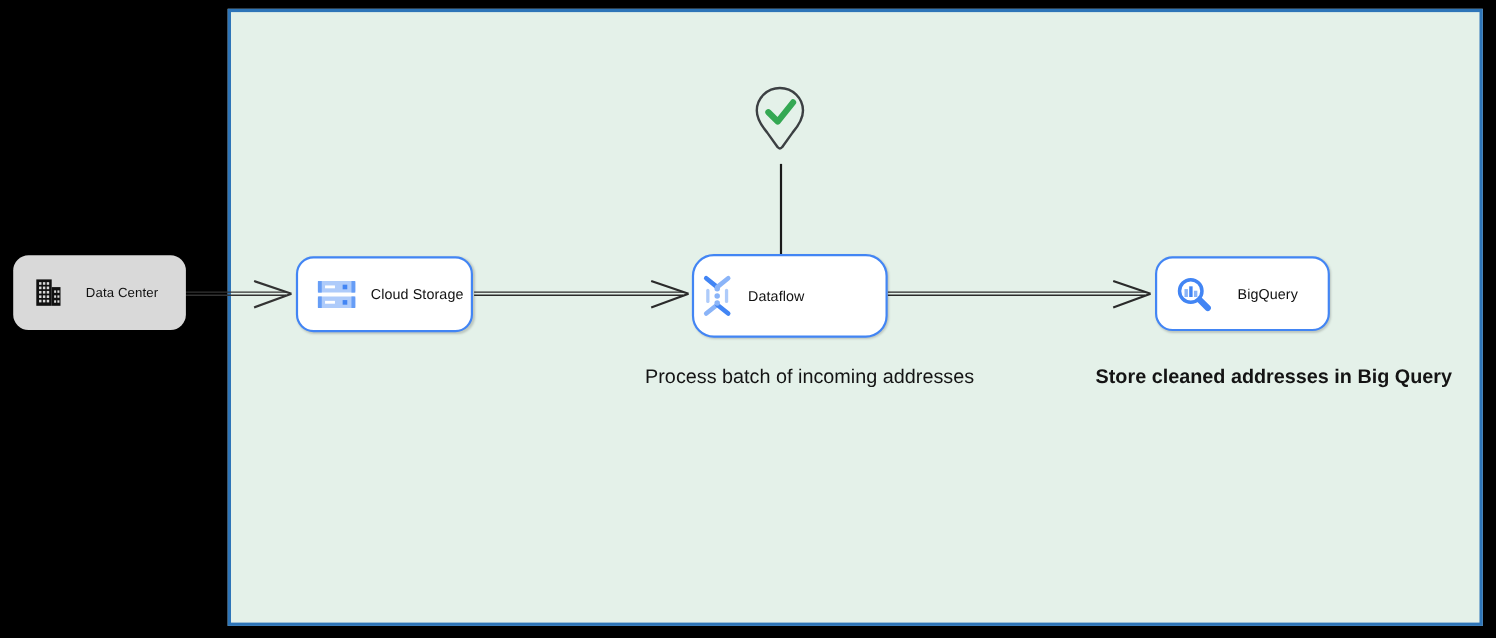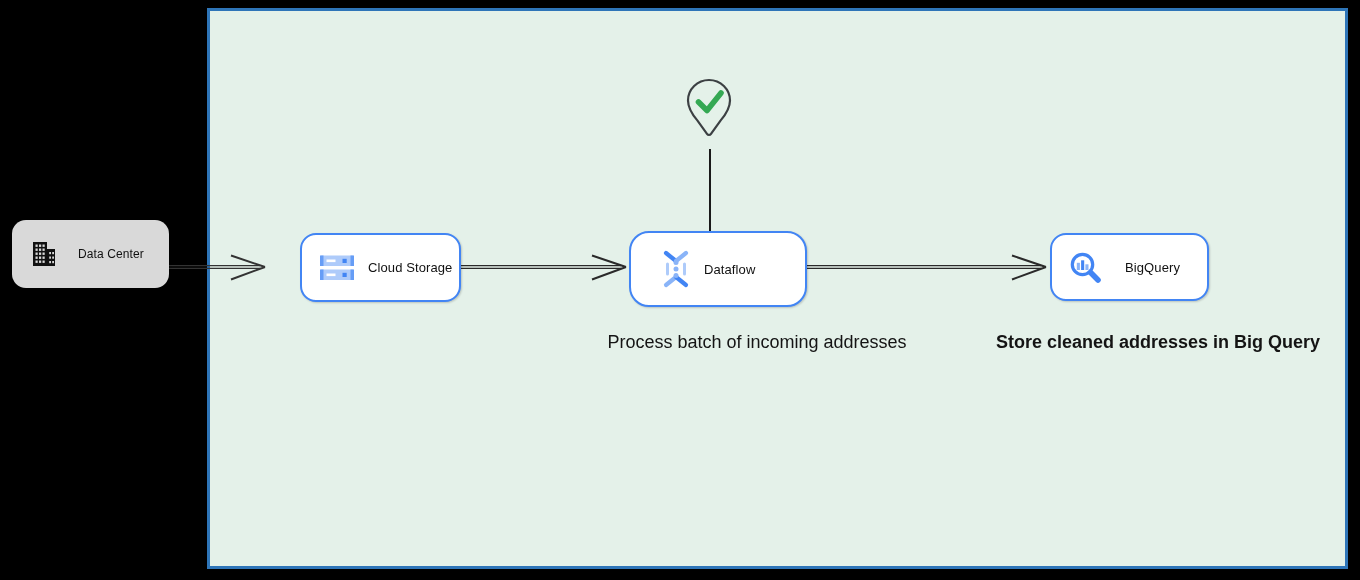--- a/index.html
+++ b/index.html
@@ -32,37 +32,37 @@
     align-items: center;
     box-sizing: border-box;
     background: #fff;
     border: 2px solid #4285f4;
     border-radius: 16px;
     box-shadow: 1px 1px 2px rgba(0,0,0,0.18);
   }
   .node .icon { flex: 0 0 auto; display: flex; align-items: center; justify-content: center; }
   .node .label { font-size: 13px; color: #111; letter-spacing: 0.1px; }
   .node-data-center {
-    left: 12px; top: 220px; width: 157px; height: 68px;
+    left: 12px; top: 232px; width: 157px; height: 68px;
     background: #d9d9d9; border: none; border-radius: 14px;
     padding-left: 17px; gap: 19px;
   }
   .node-data-center .label { font-size: 12px; }
-  .node-cloud-storage { left: 269px; top: 233px; width: 161px; height: 69px; padding-left: 17px; gap: 13px; margin-left: 31px; }
-  .node-dataflow { left: 629px; top: 231px; width: 178px; height: 76px; border-radius: 20px; padding-left: 24px; gap: 7px; }
+  .node-cloud-storage { left: 269px; top: 233px; width: 161px; height: 69px; padding-left: 17px; gap: 13px; }
+  .node-dataflow { left: 629px; top: 231px; width: 178px; height: 76px; border-radius: 20px; padding-left: 0; gap: 7px; }
   .node-bigquery { left: 1050px; top: 233px; width: 159px; height: 68px; padding-left: 15px; gap: 22px; }
   .caption {
     position: absolute;
     font-size: 18px;
     line-height: 24px;
     color: #141414;
     white-space: pre-line;
   }
   .caption-cloud-storage { left: 270px; top: 331px; width: 230px; }
-  .caption-dataflow { left: 736px; top: 330px; transform: translateX(-50%); white-space: nowrap; text-align: center; margin-left: 21px; }
+  .caption-dataflow { left: 736px; top: 330px; transform: translateX(-50%); white-space: nowrap; text-align: center; }
   .caption-bigquery { left: 1158px; top: 330px; transform: translateX(-50%); white-space: nowrap; text-align: center; font-weight: bold; }
   .pin { position: absolute; left: 686px; top: 77px; width: 46px; height: 62px; }
   .av-label {
     position: absolute; left: 751px; top: 89px;
     font-size: 18px; line-height: 23px; color: #141414;
     white-space: pre-line;
   }
 </style>
 </head>
 <body>

